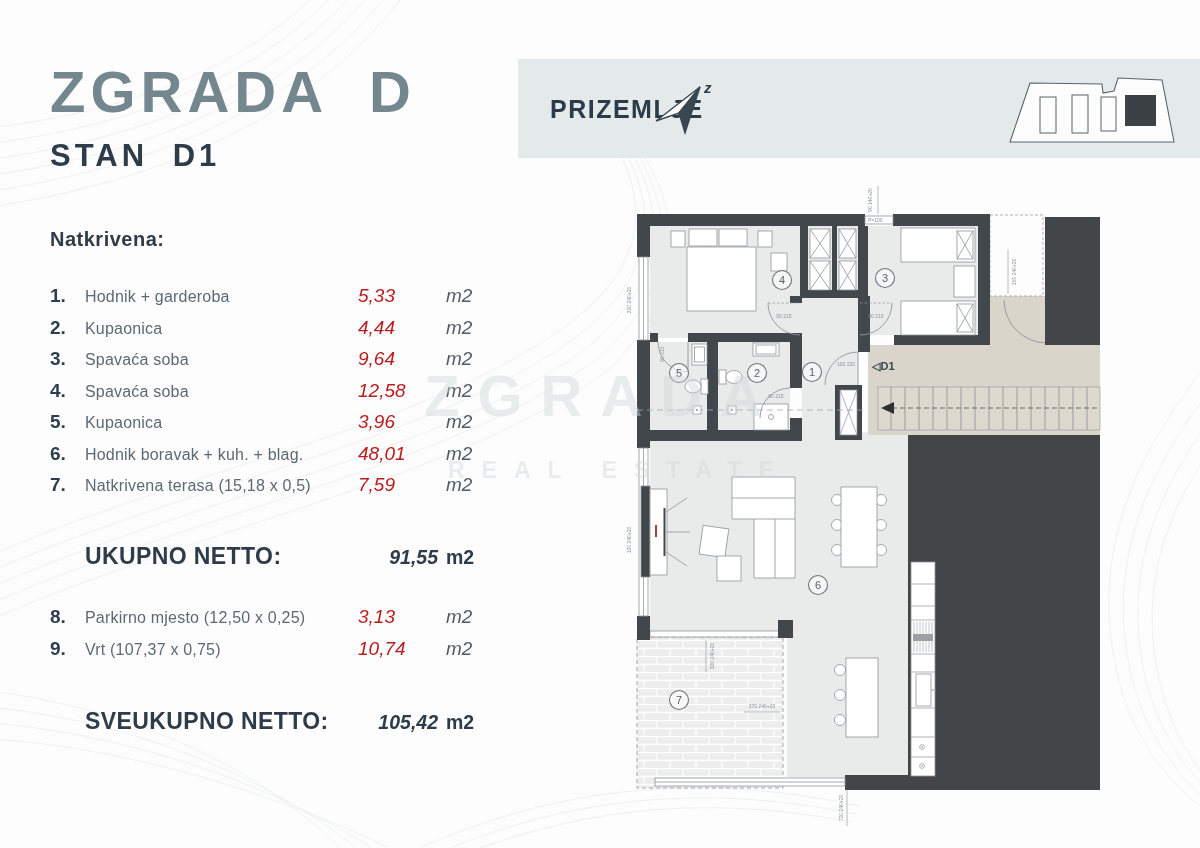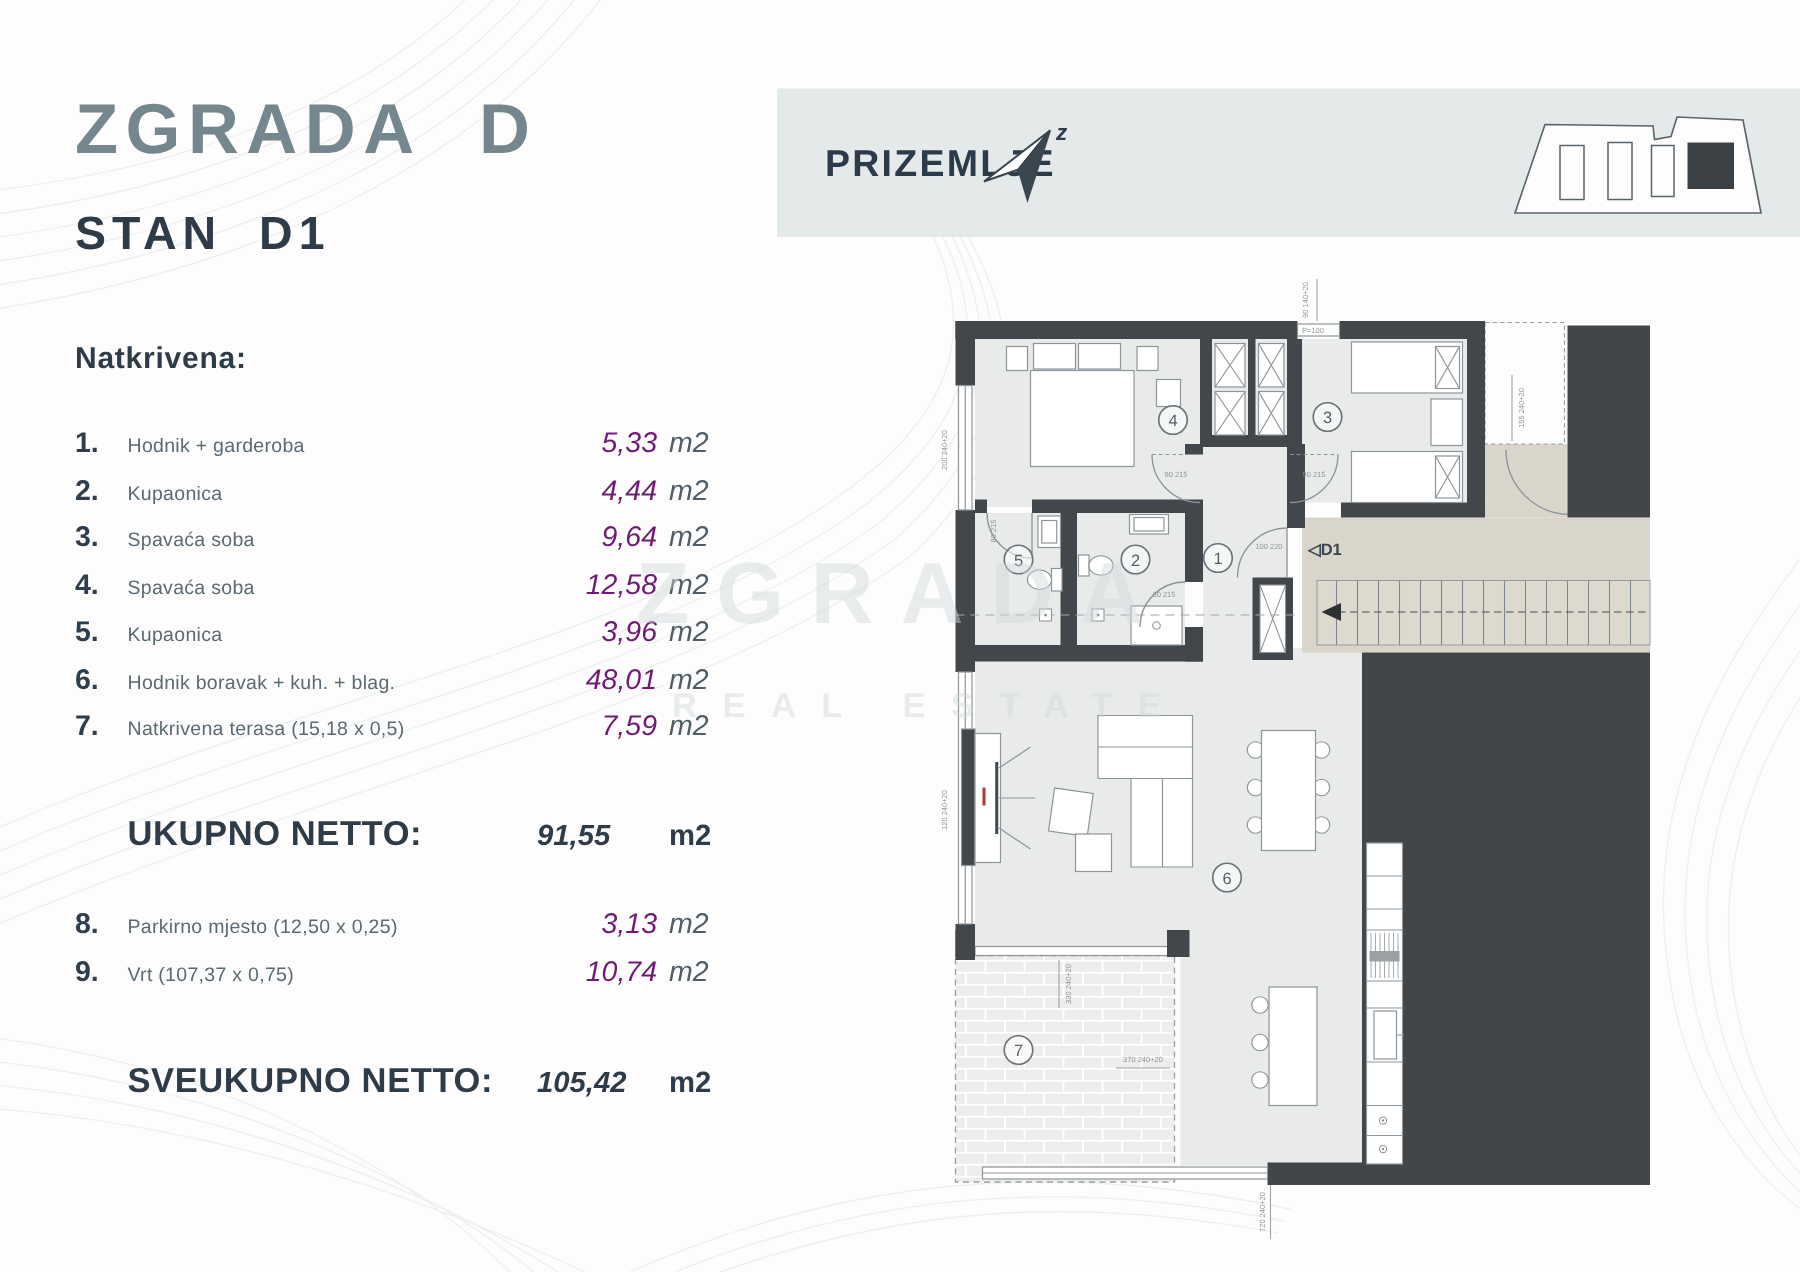--- a/index.html
+++ b/index.html
@@ -1,38 +1,38 @@
 <!DOCTYPE html>
 <html><head>
 <meta charset="utf-8">
 <style>
   html,body{margin:0;padding:0;background:#fff;}
   .page{position:relative;width:1200px;height:848px;background:#fdfdfd;overflow:hidden;
         font-family:"Liberation Sans",sans-serif;}
   .bglines{position:absolute;left:0;top:0;z-index:0;}
   .plan-svg{position:absolute;left:615px;top:183px;width:490px;height:660px;z-index:2;}
 
-  .title-building{position:absolute;left:50px;top:58px;font-size:47px;font-weight:bold;
+  .title-building{position:absolute;left:50px;top:58px;font-size:58px;font-weight:bold;
         color:#75878e;letter-spacing:5px;word-spacing:22px;z-index:3;}
   .title-apartment{position:absolute;left:50px;top:138px;font-size:31px;font-weight:bold;
         color:#2e3c4a;letter-spacing:4px;word-spacing:12px;z-index:3;text-align:right;}
   .kvadratura{position:absolute;left:50px;top:228px;font-size:20px;font-weight:bold;
         color:#2e3c4a;letter-spacing:0.5px;z-index:3;}
 
   .area-table{position:absolute;left:50px;top:285px;width:428px;z-index:3;}
   .area-extra{position:absolute;left:50px;top:606px;width:428px;z-index:3;}
   .arearow{display:grid;grid-template-columns:35px 1fr 80px 40px;align-items:baseline;height:31.5px;}
   .arearow .num{font-weight:bold;color:#2f3e4c;font-size:19px;}
-  .arearow .lbl{color:#5b6a72;font-size:13px;letter-spacing:0.2px;}
-  .arearow .val{color:#701a75;font-size:19px;font-style:italic;text-align:right;}
+  .arearow .lbl{color:#5b6a72;font-size:16px;letter-spacing:0.2px;}
+  .arearow .val{color:#b91c1c;font-size:19px;font-style:italic;}
   .arearow .unit{color:#4e5d66;font-size:19px;font-style:italic;padding-left:8px;}
   .totalrow{position:absolute;left:50px;width:428px;display:grid;z-index:3;
         grid-template-columns:35px 1fr 80px 40px;align-items:baseline;}
   .totalrow .lbl{font-weight:bold;color:#2e3c4a;font-size:23px;letter-spacing:0.4px;grid-column:2;}
-  .totalrow .val{font-weight:bold;font-style:italic;color:#2e3c4a;font-size:19.5px;text-align:left;margin-top:19px;}
+  .totalrow .val{font-weight:bold;font-style:italic;color:#2e3c4a;font-size:19.5px;text-align:right;margin-top:19px;}
   .totalrow .unit{font-weight:bold;color:#2e3c4a;font-size:19.5px;padding-left:8px;}
   .row-ukupno{top:527px;}
   .row-sveukupno{top:692px;}
 
   .banner{position:absolute;left:518px;top:59px;width:682px;height:99px;background:#e4e9ea;z-index:1;}
   .banner .floor-label{position:absolute;left:32px;top:36px;font-size:25px;font-weight:bold;
         color:#2c3b4a;letter-spacing:1.5px;}
   .compass{position:absolute;left:130px;top:18px;}
   .site-icon{position:absolute;left:486px;top:11px;}
 

